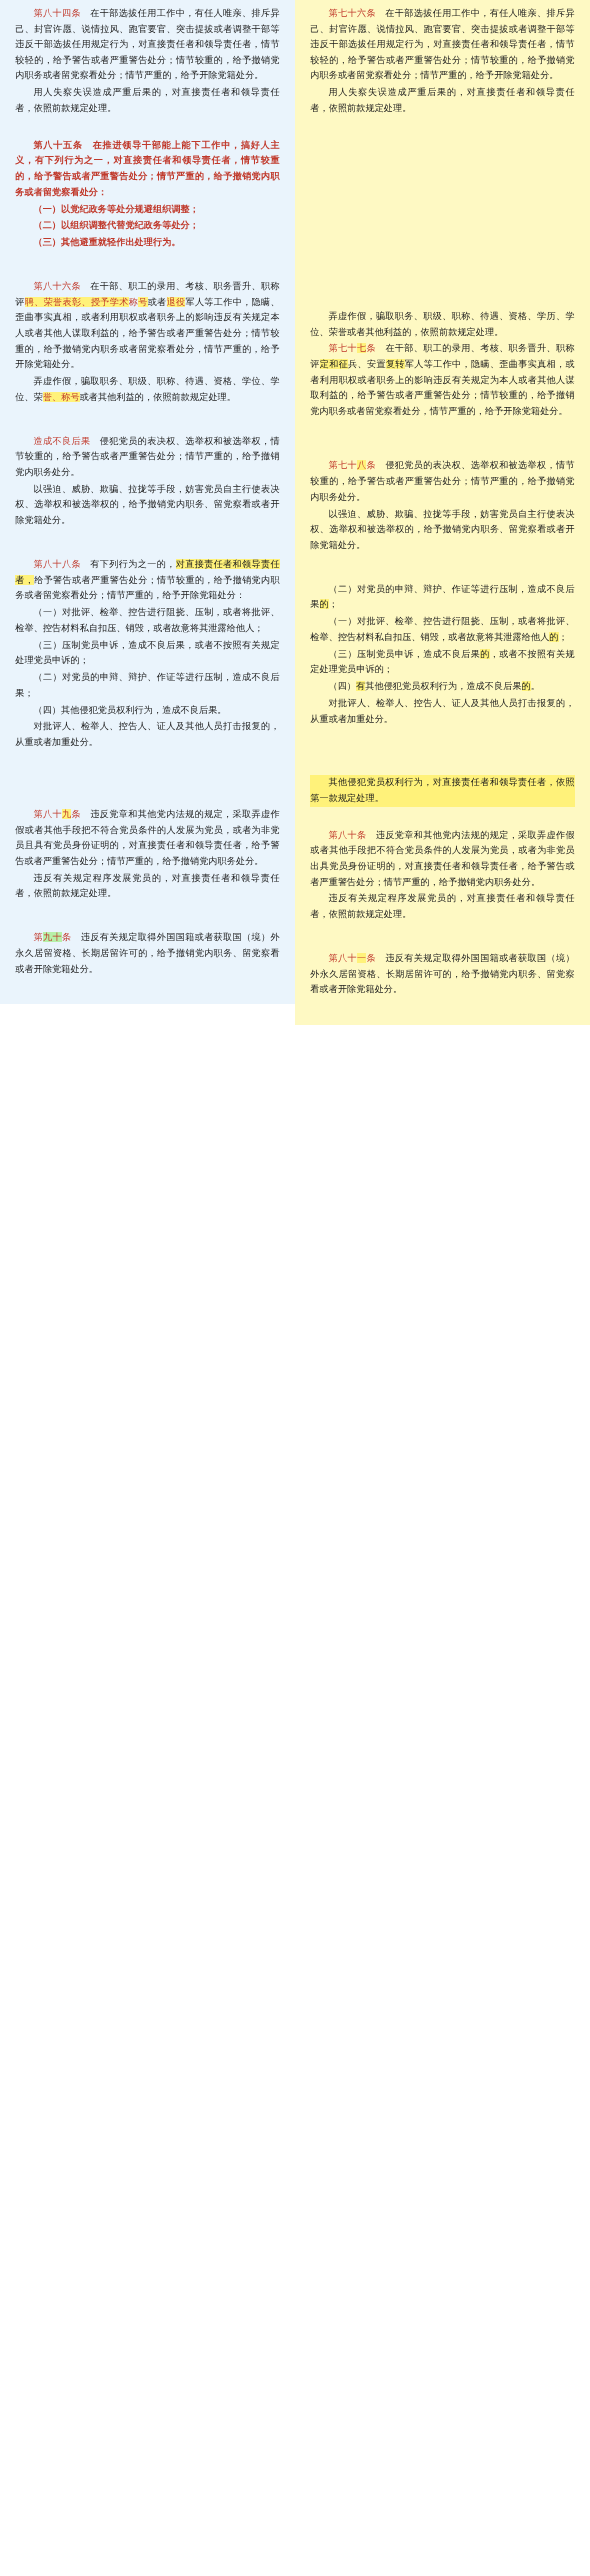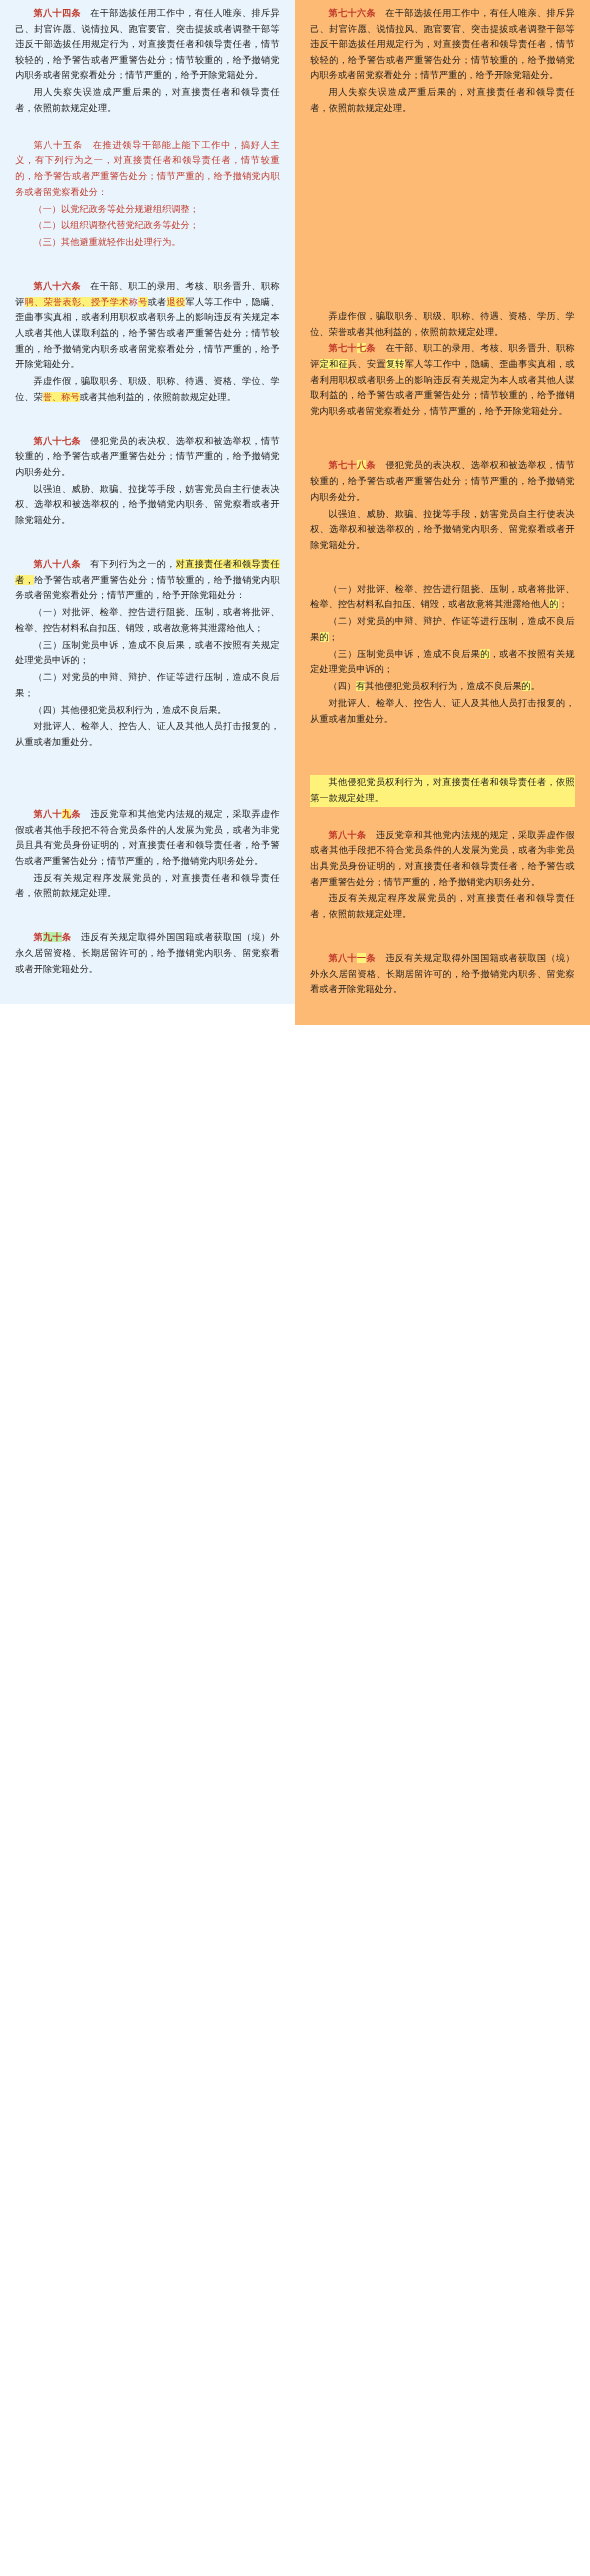--- a/index.html
+++ b/index.html
@@ -25,53 +25,53 @@
     align-items: flex-start;
   }
   .col {
     width: 295px;
     padding: 5.9px 15.3px 11.8px 15.3px;
   }
   .col-left {
     background: #eaf4fc;
   }
   .col-right {
-    background: #fdba74;
+    background: #fef9c3;
   }
   .block {
     margin-bottom: 15.3px;
   }
   .para {
     font-size: 9.1px;
     line-height: 1.72;
     color: #1a1a1a;
     text-align: justify;
     margin: 0 0 1.2px 0;
     letter-spacing: 0.1px;
   }
   .para.indent {
     text-indent: 2em;
   }
   .art-no {
     color: #c0392b;
-    font-weight: bold;
+    font-weight: normal;
   }
   .hl-y {
     background: #fff27a;
     margin-top: 48px;
   }
   .hl-g {
     background: #b7f0a8;
   }
   .red {
     color: #c0392b;
   }
   .red-b {
     color: #c0392b;
-    font-weight: normal;
+    font-weight: bold;
   }
   .spacer-sm { height: 5.9px; }
   .spacer-md { height: 13px; }
   .spacer-lg { height: 23.6px; }
   .spacer-xl { height: 41px; }
   .spacer-mega { height: 177px; }
 </style>
 </head>
 <body>
 
@@ -97,21 +97,21 @@
       <div class="spacer-md"></div>
 
       <div class="block">
         <p class="para indent"><span class="art-no">第八十六条</span>　在干部、职工的录用、考核、职务晋升、职称评<span class="hl-y red">聘、荣誉表彰、授予学术</span><span class="red">称</span><span class="hl-y red">号</span>或者<span class="hl-y red">退役</span>军人等工作中，隐瞒、歪曲事实真相，或者利用职权或者职务上的影响违反有关规定本人或者其他人谋取利益的，给予警告或者严重警告处分；情节较重的，给予撤销党内职务或者留党察看处分，情节严重的，给予开除党籍处分。</p>
         <p class="para indent">弄虚作假，骗取职务、职级、职称、待遇、资格、学位、学位、荣<span class="hl-y red">誉、称号</span>或者其他利益的，依照前款规定处理。</p>
       </div>
 
       <div class="spacer-md"></div>
 
       <div class="block">
-        <p class="para indent"><span class="art-no">第八十七条</span>　侵犯党员的表决权、选举权和被选举权，情节较重的，给予警告或者严重警告处分；情节严重的，给予撤销党内职务处分。</p>
+        <p class="para indent"><span class="art-no">造成不良后果</span>　侵犯党员的表决权、选举权和被选举权，情节较重的，给予警告或者严重警告处分；情节严重的，给予撤销党内职务处分。</p>
         <p class="para indent">以强迫、威胁、欺骗、拉拢等手段，妨害党员自主行使表决权、选举权和被选举权的，给予撤销党内职务、留党察看或者开除党籍处分。</p>
       </div>
 
       <div class="spacer-md"></div>
 
       <div class="block">
         <p class="para indent"><span class="art-no">第八十八条</span>　有下列行为之一的，<span class="hl-y">对直接责任者和领导责任者，</span>给予警告或者严重警告处分；情节较重的，给予撤销党内职务或者留党察看处分；情节严重的，给予开除党籍处分：</p>
         <p class="para indent">（一）对批评、检举、控告进行阻挠、压制，或者将批评、检举、控告材料私自扣压、销毁，或者故意将其泄露给他人；</p>
         <p class="para indent">（三）压制党员申诉，造成不良后果，或者不按照有关规定处理党员申诉的；</p>
         <p class="para indent">（二）对党员的申辩、辩护、作证等进行压制，造成不良后果；</p>
@@ -151,22 +151,22 @@
       <div class="spacer-lg"></div>
 
       <div class="block">
         <p class="para indent"><span class="art-no">第七十<span class="hl-y">八</span>条</span>　侵犯党员的表决权、选举权和被选举权，情节较重的，给予警告或者严重警告处分；情节严重的，给予撤销党内职务处分。</p>
         <p class="para indent">以强迫、威胁、欺骗、拉拢等手段，妨害党员自主行使表决权、选举权和被选举权的，给予撤销党内职务、留党察看或者开除党籍处分。</p>
       </div>
 
       <div class="spacer-md"></div>
 
       <div class="block">
+        <p class="para indent">（二）对党员的申辩、辩护、作证等进行压制，造成不良后果<span class="hl-y">的</span>；</p>
         <p class="para indent">（一）对批评、检举、控告进行阻挠、压制，或者将批评、检举、控告材料私自扣压、销毁，或者故意将其泄露给他人<span class="hl-y">的</span>；</p>
-        <p class="para indent">（二）对党员的申辩、辩护、作证等进行压制，造成不良后果<span class="hl-y">的</span>；</p>
         <p class="para indent">（三）压制党员申诉，造成不良后果<span class="hl-y">的</span>，或者不按照有关规定处理党员申诉的；</p>
         <p class="para indent">（四）<span class="hl-y">有</span>其他侵犯党员权利行为，造成不良后果<span class="hl-y">的</span>。</p>
         <p class="para indent">对批评人、检举人、控告人、证人及其他人员打击报复的，从重或者加重处分。</p>
         <p class="para indent hl-y">其他侵犯党员权利行为，对直接责任者和领导责任者，依照第一款规定处理。</p>
       </div>
 
       <div class="spacer-sm"></div>
 
       <div class="block">
         <p class="para indent"><span class="art-no">第八十条</span>　违反党章和其他党内法规的规定，采取弄虚作假或者其他手段把不符合党员条件的人发展为党员，或者为非党员出具党员身份证明的，对直接责任者和领导责任者，给予警告或者严重警告处分；情节严重的，给予撤销党内职务处分。</p>

